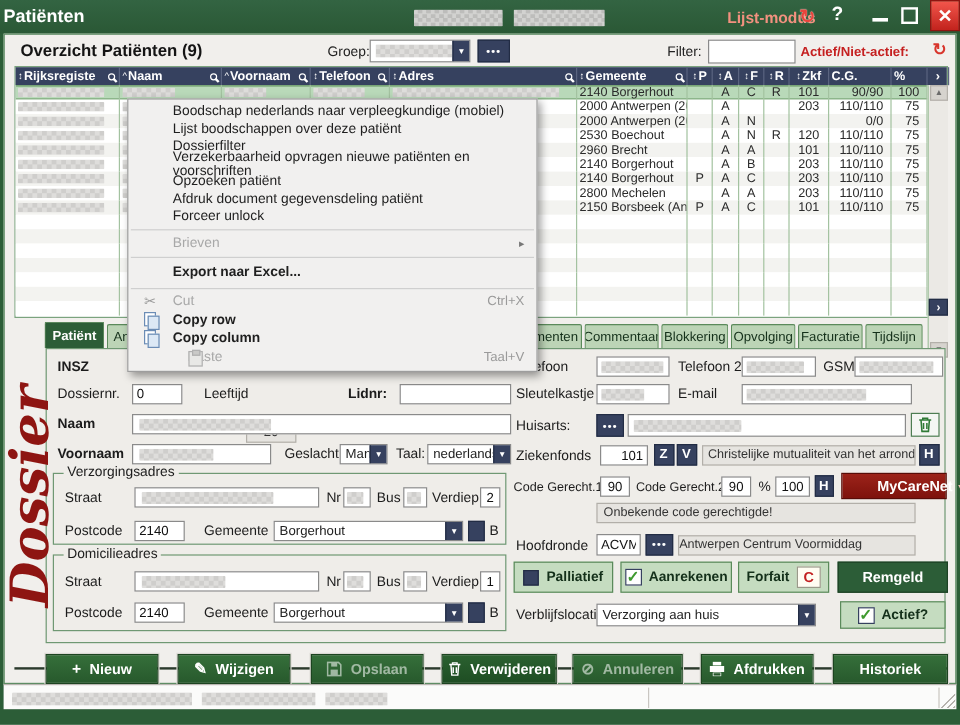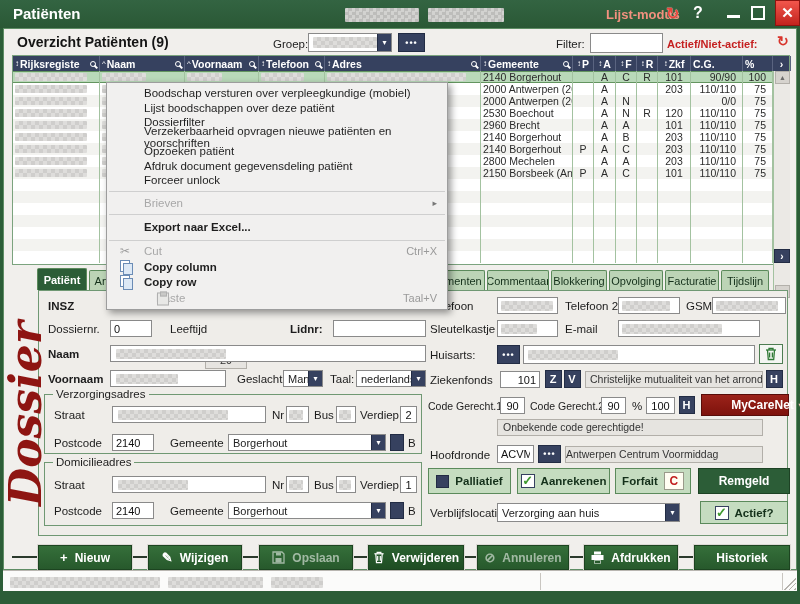--- a/index.html
+++ b/index.html
@@ -8,21 +8,21 @@
     position:relative; overflow:hidden;
     background:#2c5d37;
     font-family:"Liberation Sans", sans-serif;
     -webkit-font-smoothing:antialiased;
   }
   .redact { background:repeating-conic-gradient(#cfcecc 0% 25%, #dedddb 0% 50%) 0 0/8px 8px; border-radius:1px; display:inline-block; }
   .redact.dark { background:repeating-conic-gradient(#bdbdbb 0% 25%, #d2d2d0 0% 50%) 0 0/7px 7px; }
 
   
   .titlebar { position:absolute; left:0; top:0; width:800px; height:28px; background:linear-gradient(#336442,#2a5835); }
-  .win-title { position:absolute; left:13px; top:5px; color:#fff; font-size:15px; font-weight:bold; }
+  .win-title { position:absolute; left:3px; top:5px; color:#fff; font-size:15px; font-weight:bold; }
   .t-red1 { position:absolute; left:345px; top:8px; width:74px; height:14px; }
   .t-red2 { position:absolute; left:428px; top:8px; width:76px; height:14px; }
   .mode-label { position:absolute; left:606px; top:7px; color:#f2917f; font-size:13px; font-weight:bold; }
   .tb-refresh { position:absolute; left:666px; top:4px; color:#e8453c; font-size:16px; font-weight:bold; text-shadow:0 0 1px #fff; }
   .tb-help { position:absolute; left:693px; top:4px; color:#fff; font-size:16px; font-weight:bold; }
   .btn-min { position:absolute; left:727px; top:15px; width:13px; height:3px; background:#fff; }
   .btn-max { position:absolute; left:751px; top:6px; width:14px; height:14px; border:2px solid #fff; }
   .btn-close { position:absolute; left:775px; top:0; width:25px; height:26px; background:linear-gradient(#f2564c,#c2231d); border:1px solid #8e1410; color:#fff; font-weight:bold; font-size:15px; display:flex; align-items:center; justify-content:center; }
 
   
@@ -491,21 +491,21 @@
     </div>
   <div class="vscroll">
     <span class="sarrow" style="top:0;">▲</span>
     <span class="sarrow" style="bottom:0;">▼</span>
   </div>
   <div class="corner-btn">›</div>
 </div>
 
 <div class="cmenu">
     <div class="mi">
-      <span>Boodschap versturen over verpleegkundige (mobiel)</span>
+      <span>Boodschap nederlands naar verpleegkundige (mobiel)</span>
     </div>
     <div class="mi">
       <span>Lijst boodschappen over deze patiënt</span>
     </div>
     <div class="mi">
       <span>Dossierfilter</span>
     </div>
     <div class="mi">
       <span>Verzekerbaarheid opvragen nieuwe patiënten en voorschriften</span>
     </div>
@@ -528,25 +528,25 @@
       <span>Export naar Excel...</span>
     </div>
     <div class="msep"></div>
     <div class="mi mi-d disabled">
       <span class="mic scis">✂</span>
       <span>Cut</span>
       <span class="mshort">Ctrl+X</span>
     </div>
     <div class="mi mi-d">
       <span class="mic ico-copy"></span>
-      <span>Copy column</span>
+      <span>Copy row</span>
     </div>
     <div class="mi mi-d">
       <span class="mic ico-copy"></span>
-      <span>Copy row</span>
+      <span>Copy column</span>
     </div>
     <div class="mi mi-d disabled">
       <span class="mic ico-paste"></span>
       <span>Paste</span>
       <span class="mshort">Taal+V</span>
     </div>
   </div>
 
 <div class="tab active" style="left:37px; width:50px;">Patiënt</div>
 <div class="tab" style="left:89px; width:46px;">Anamn</div>

